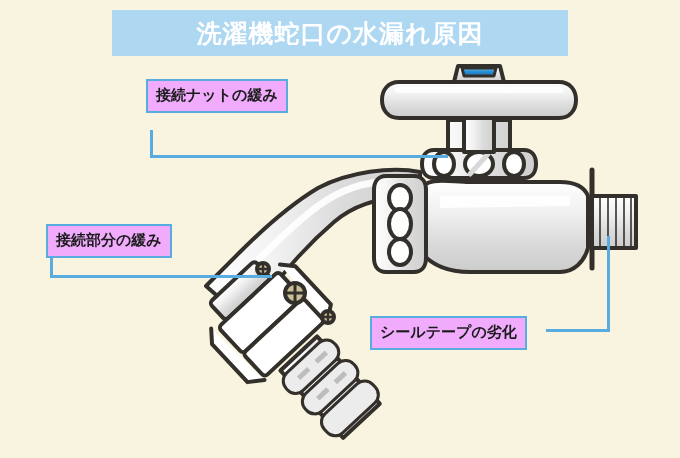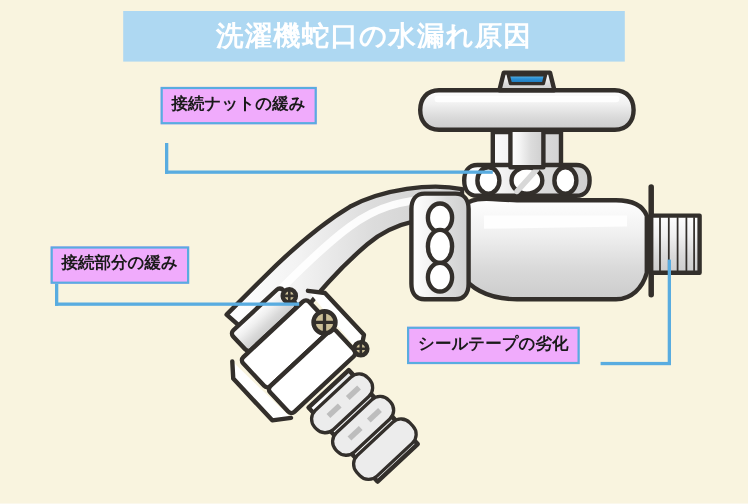--- a/index.html
+++ b/index.html
@@ -47,21 +47,21 @@
     color: #1a1a1a;
     font-size: 15px;
     font-weight: bold;
     line-height: 1.25;
     white-space: nowrap;
   }
   .callout .cline { display: block; }
 
   #callout-nut   { left: 146px; top: 79px;  }
   #callout-joint { left: 46px;  top: 196px; margin-top: 28px; }
-  #callout-tape  { left: 370px; top: 297px; }
+  #callout-tape  { left: 370px; top: 316px; }
 
   
   .leader {
     position: absolute;
     background: #59ace0;
   }
 
   
   #faucet-svg {
     position: absolute;

